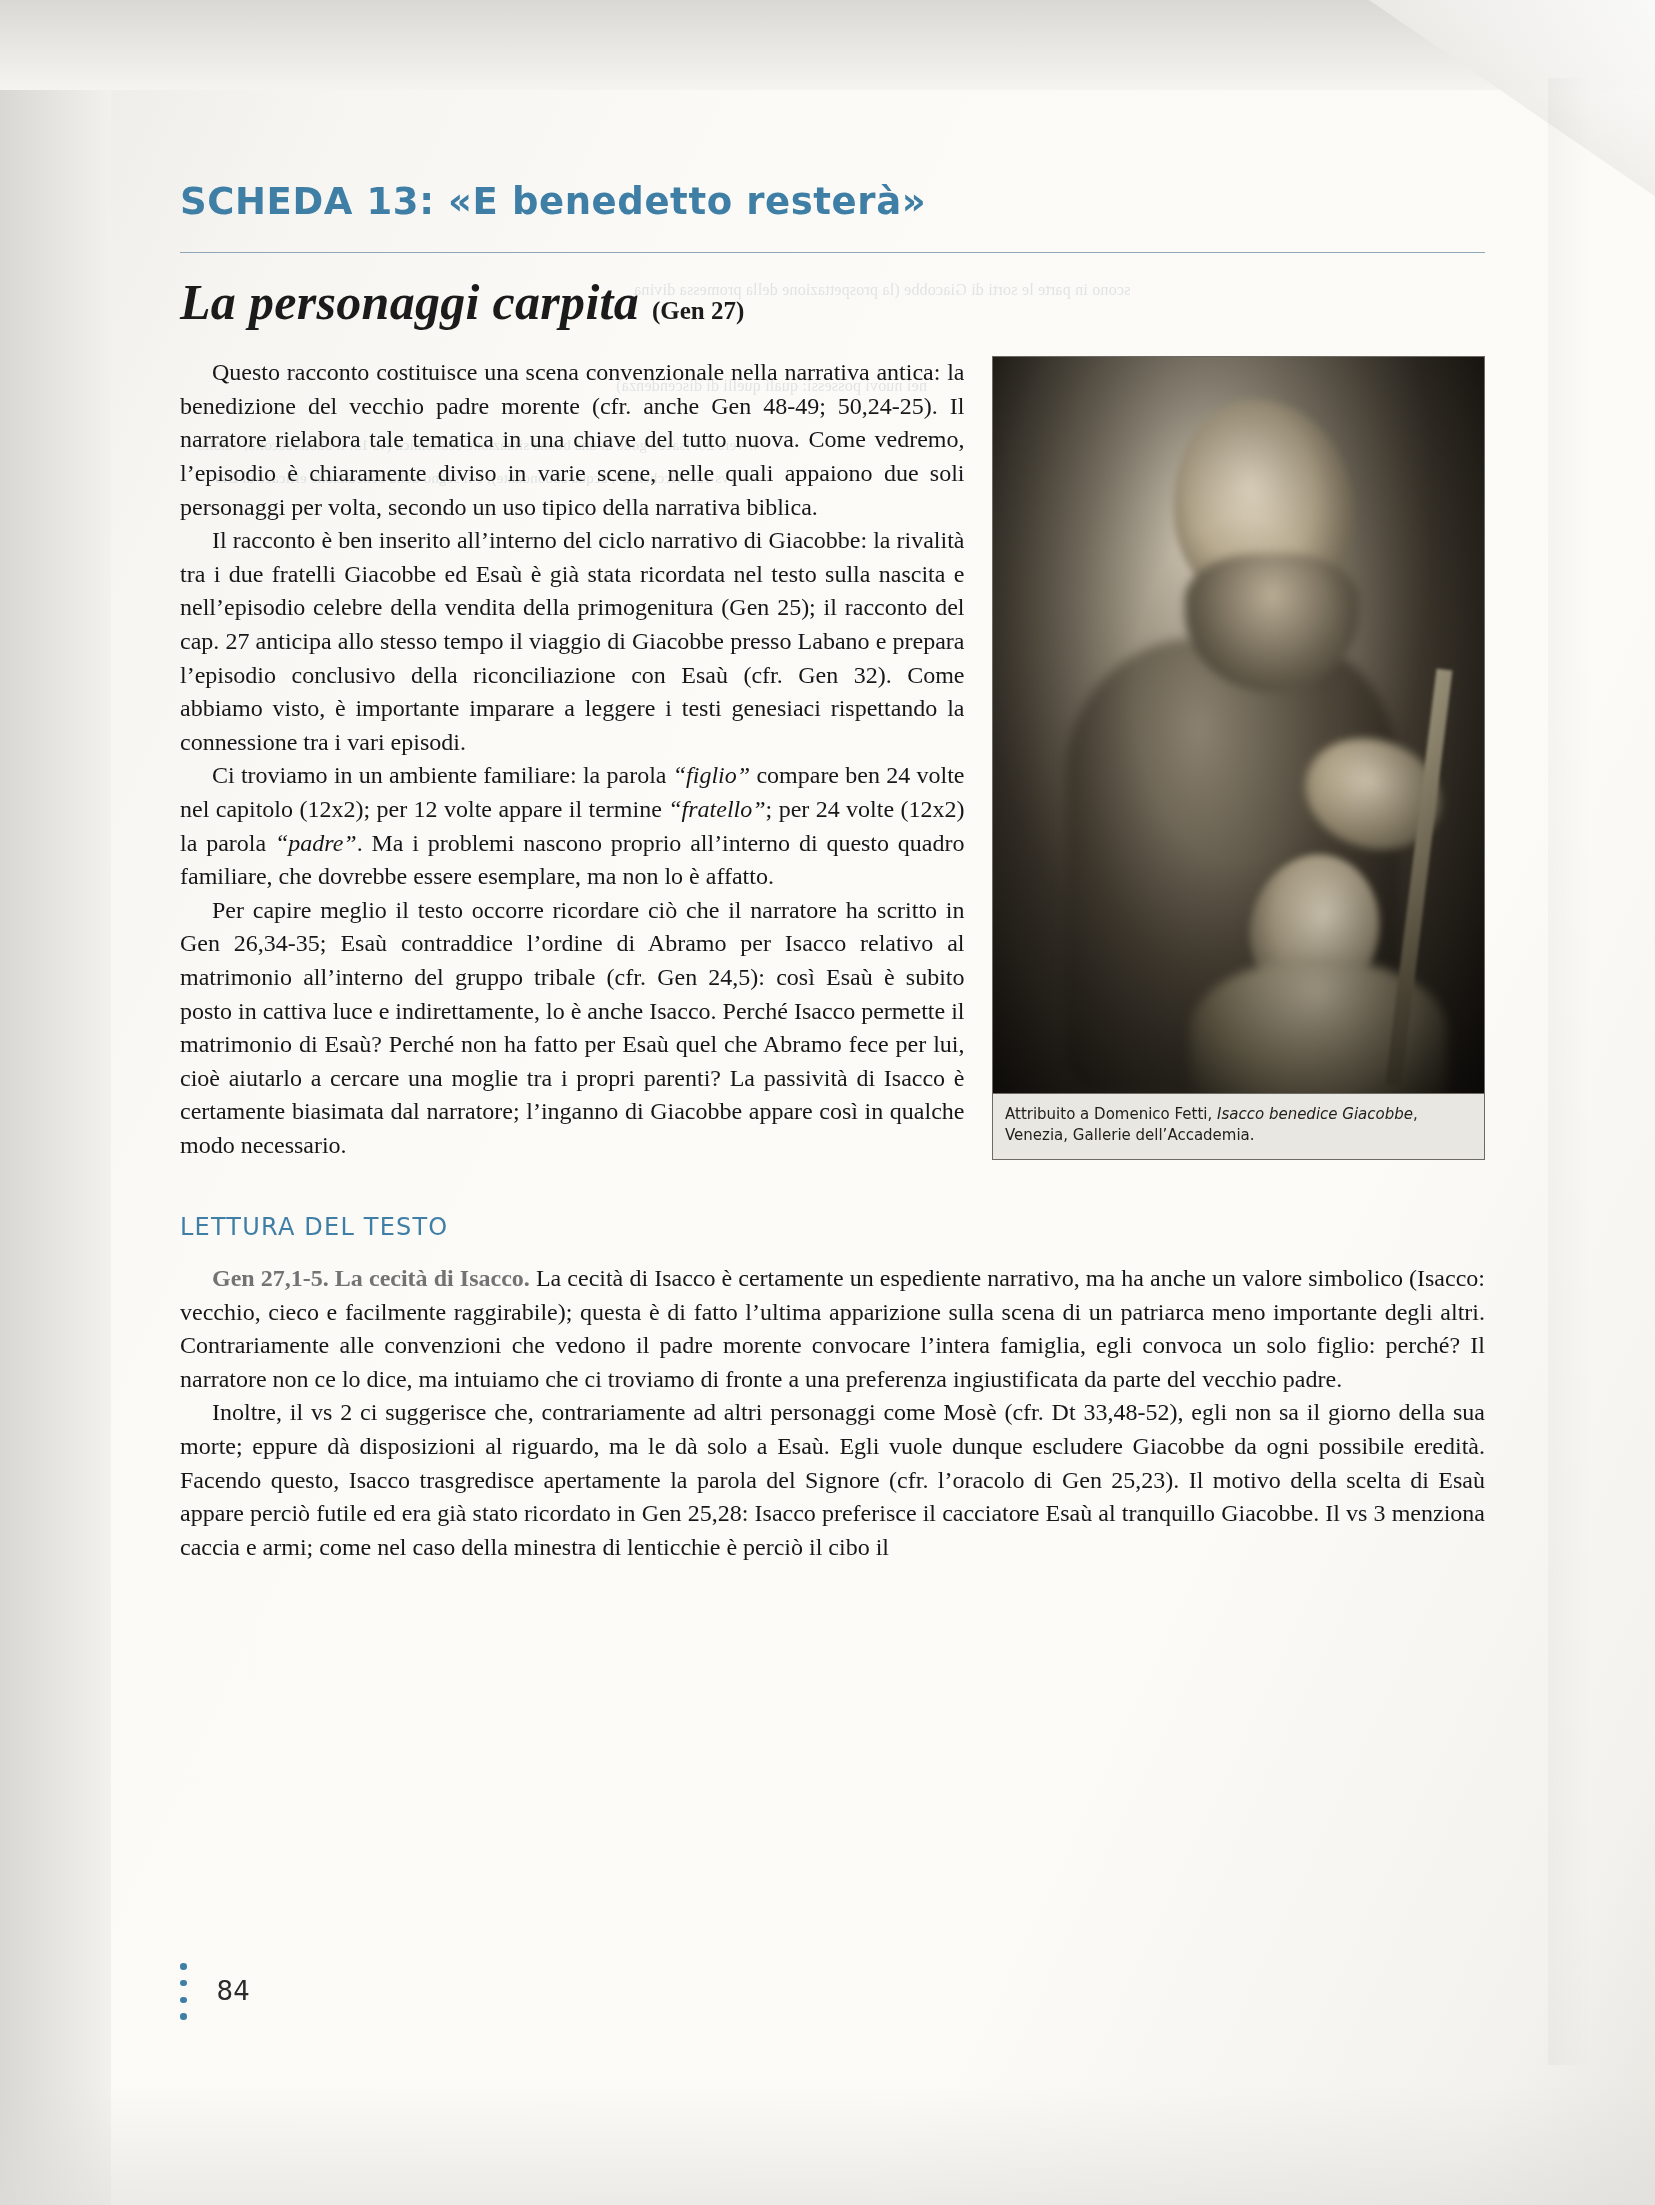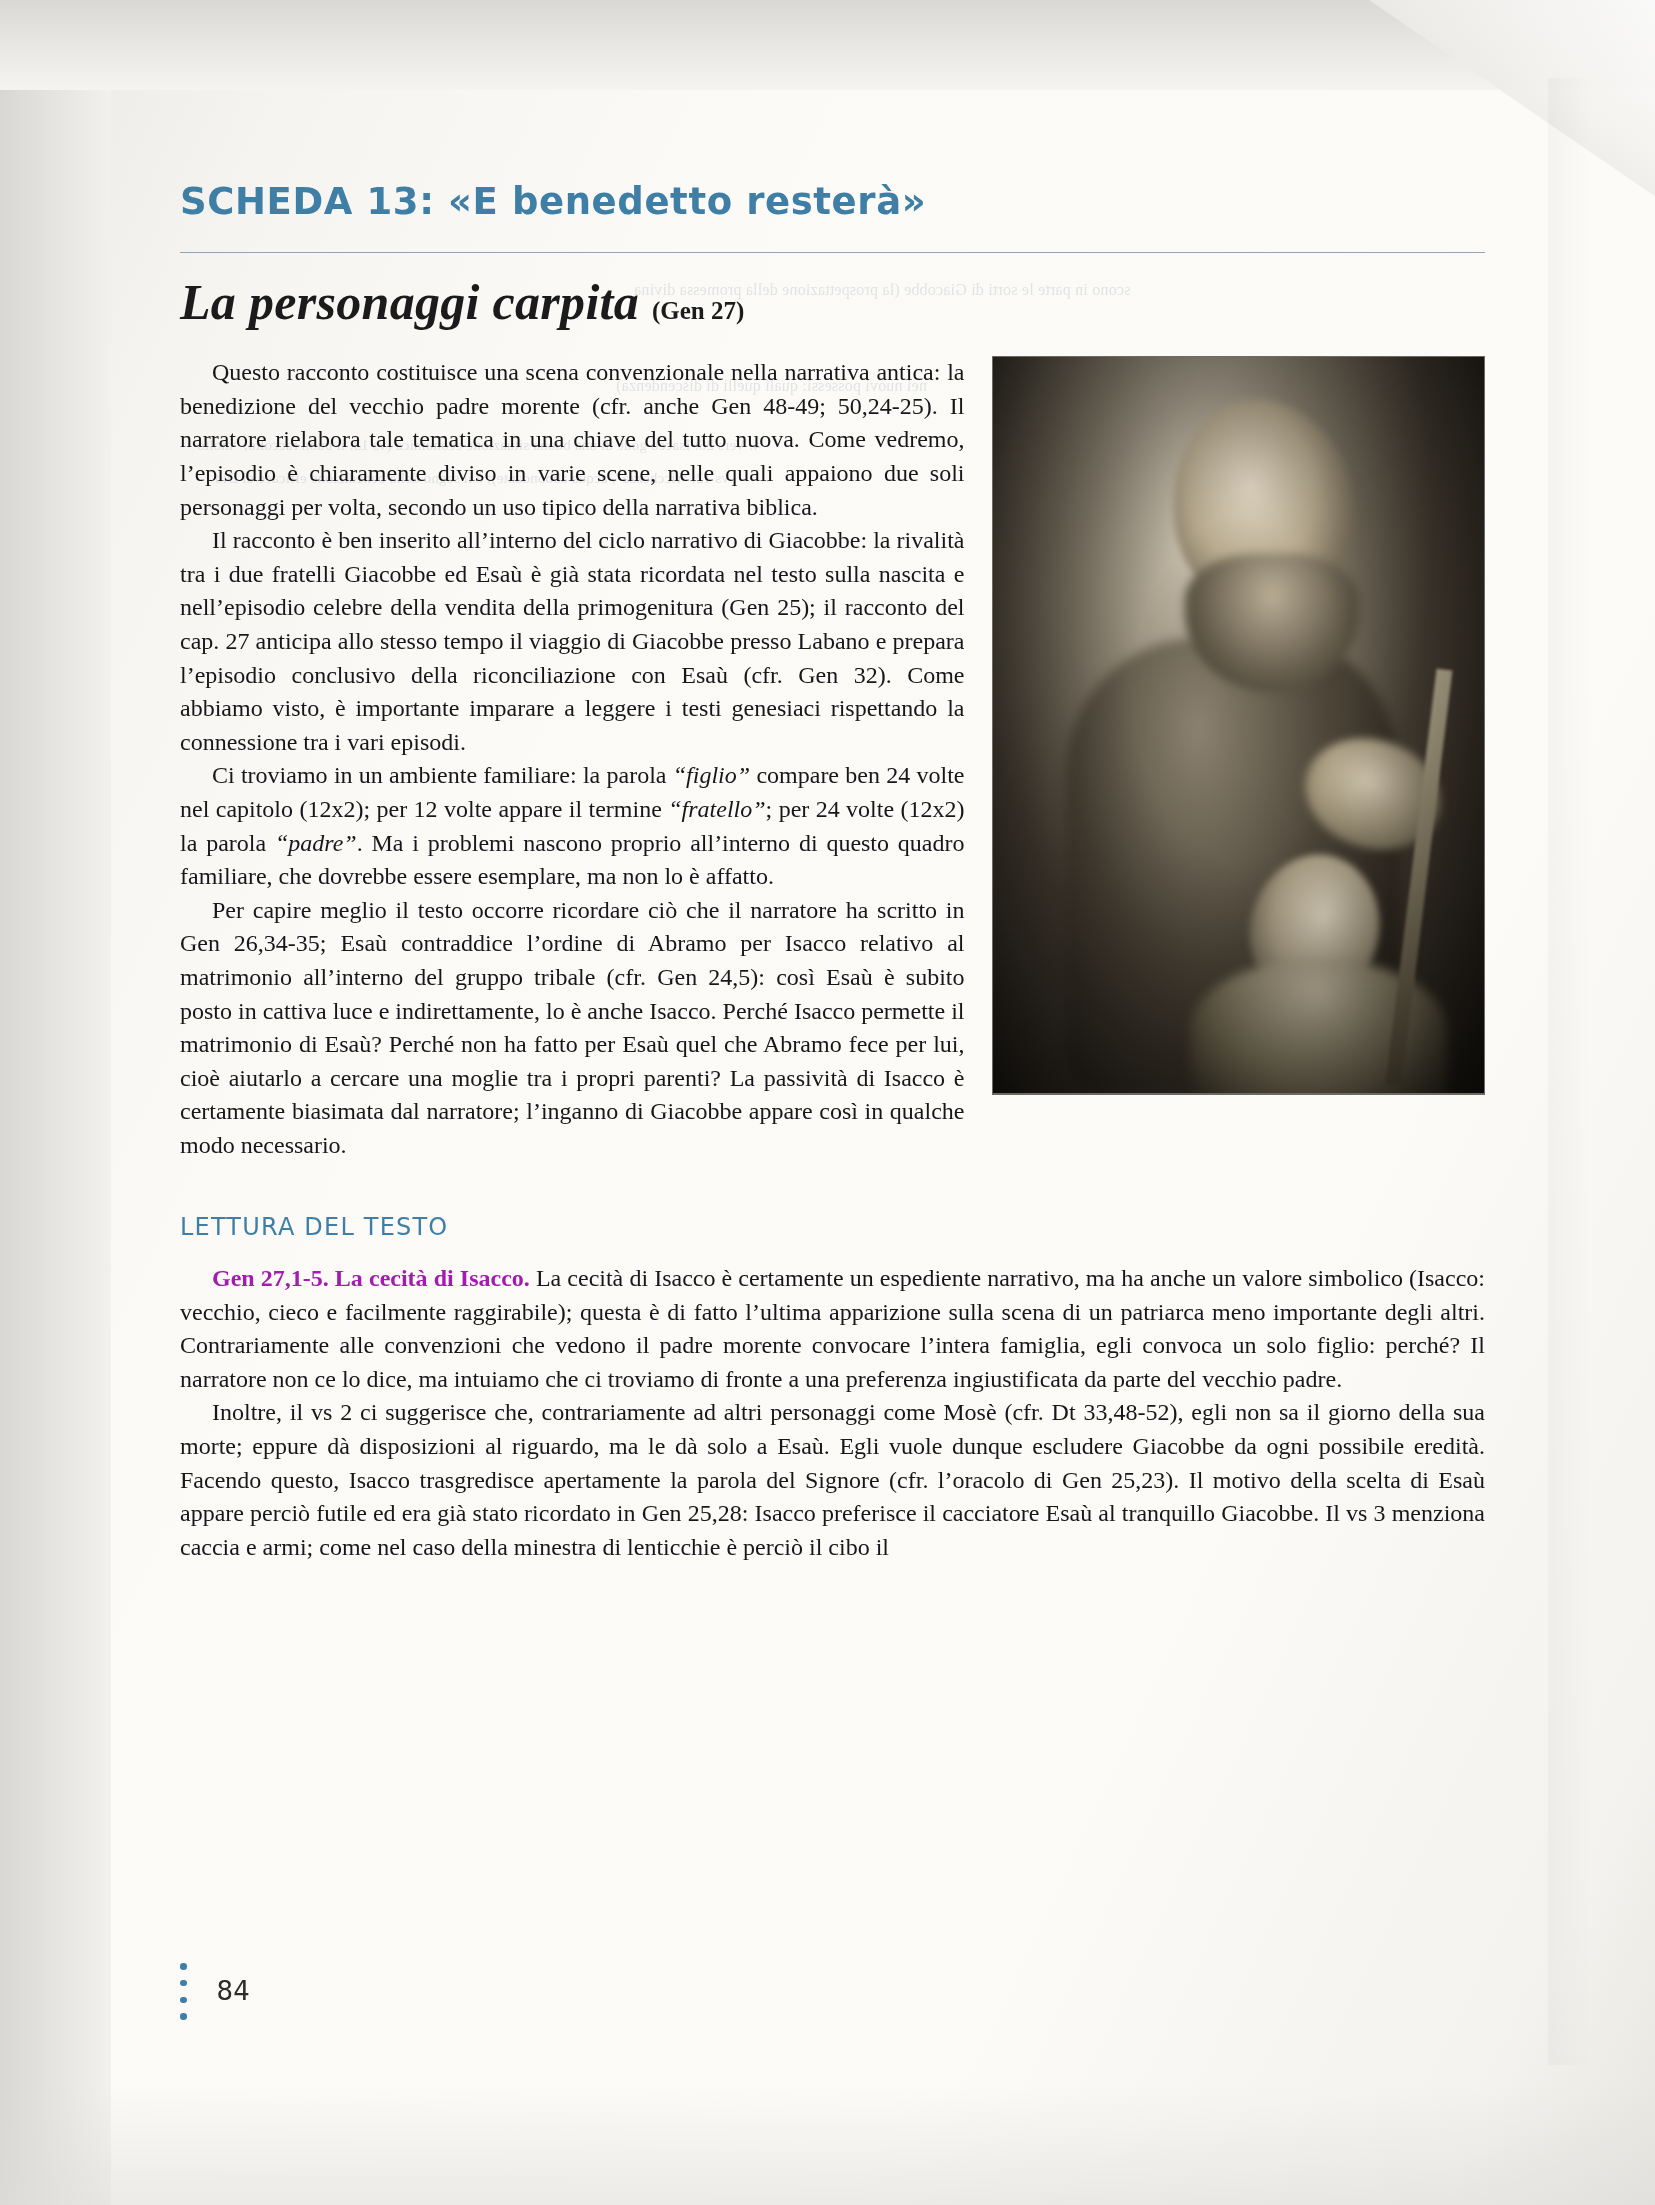--- a/index.html
+++ b/index.html
@@ -222,21 +222,21 @@
 
   
   #section-heading {
     font-family: "DejaVu Sans", sans-serif;
     font-size: 24px;
     color: #3f7fa6;
     letter-spacing: 1.2px;
     margin: 50px 0 21.5px 0;
   }
   .lead-ref {
-    color: #a21caf;
+    color: #737373;
     font-weight: bold;
   }
 
   
   #page-foot {
     position: absolute;
     left: 180px;
     top: 1963px;
     display: flex;
     align-items: center;
@@ -292,20 +292,23 @@
       <div id="figure-img">
         <div id="fig-robe"></div>
         <div id="fig-head"></div>
         <div id="fig-beard"></div>
         <div id="fig-hand"></div>
         <div id="fig-young-head"></div>
         <div id="fig-young-body"></div>
         <div id="fig-staff"></div>
         <div id="fig-vignette"></div>
       </div>
+      <figcaption id="figure-caption">
+        <span>Attribuito a Domenico Fetti, </span><span class="it">Isacco benedice Giacobbe</span><span>, Venezia, Gallerie dell’Accademia.</span>
+      </figcaption>
     </figure>
 
     <p class="body-p">Questo racconto costituisce una scena convenzionale nella narrativa antica: la benedizione del vecchio padre morente (cfr. anche Gen 48-49; 50,24-25). Il narratore rielabora tale tematica in una chiave del tutto nuova. Come vedremo, l’episodio è chiaramente diviso in varie scene, nelle quali appaiono due soli personaggi per volta, secondo un uso tipico della narrativa biblica.</p>
     <p class="body-p">Il racconto è ben inserito all’interno del ciclo narrativo di Giacobbe: la rivalità tra i due fratelli Giacobbe ed Esaù è già stata ricordata nel testo sulla nascita e nell’episodio celebre della vendita della primogenitura (Gen 25); il racconto del cap. 27 anticipa allo stesso tempo il viaggio di Giacobbe presso Labano e prepara l’episodio conclusivo della riconciliazione con Esaù (cfr. Gen 32). Come abbiamo visto, è importante imparare a leggere i testi genesiaci rispettando la connessione tra i vari episodi.</p>
 
     <p class="body-p">
       <span>Ci troviamo in un ambiente familiare: la parola </span><span class="it">“figlio”</span><span> compare ben 24 volte nel capitolo (12x2); per 12 volte appare il termine </span><span class="it">“fratello”</span><span>; per 24 volte (12x2) la parola </span><span class="it">“padre”</span><span>. Ma i problemi nascono proprio all’interno di questo quadro familiare, che dovrebbe essere esemplare, ma non lo è affatto.</span>
     </p>
 
     <p class="body-p">Per capire meglio il testo occorre ricordare ciò che il narratore ha scritto in Gen 26,34-35; Esaù contraddice l’ordine di Abramo per Isacco relativo al matrimonio all’interno del gruppo tribale (cfr. Gen 24,5): così Esaù è subito posto in cattiva luce e indirettamente, lo è anche Isacco. Perché Isacco permette il matrimonio di Esaù? Perché non ha fatto per Esaù quel che Abramo fece per lui, cioè aiutarlo a cercare una moglie tra i propri parenti? La passività di Isacco è certamente biasimata dal narratore; l’inganno di Giacobbe appare così in qualche modo necessario.</p>

